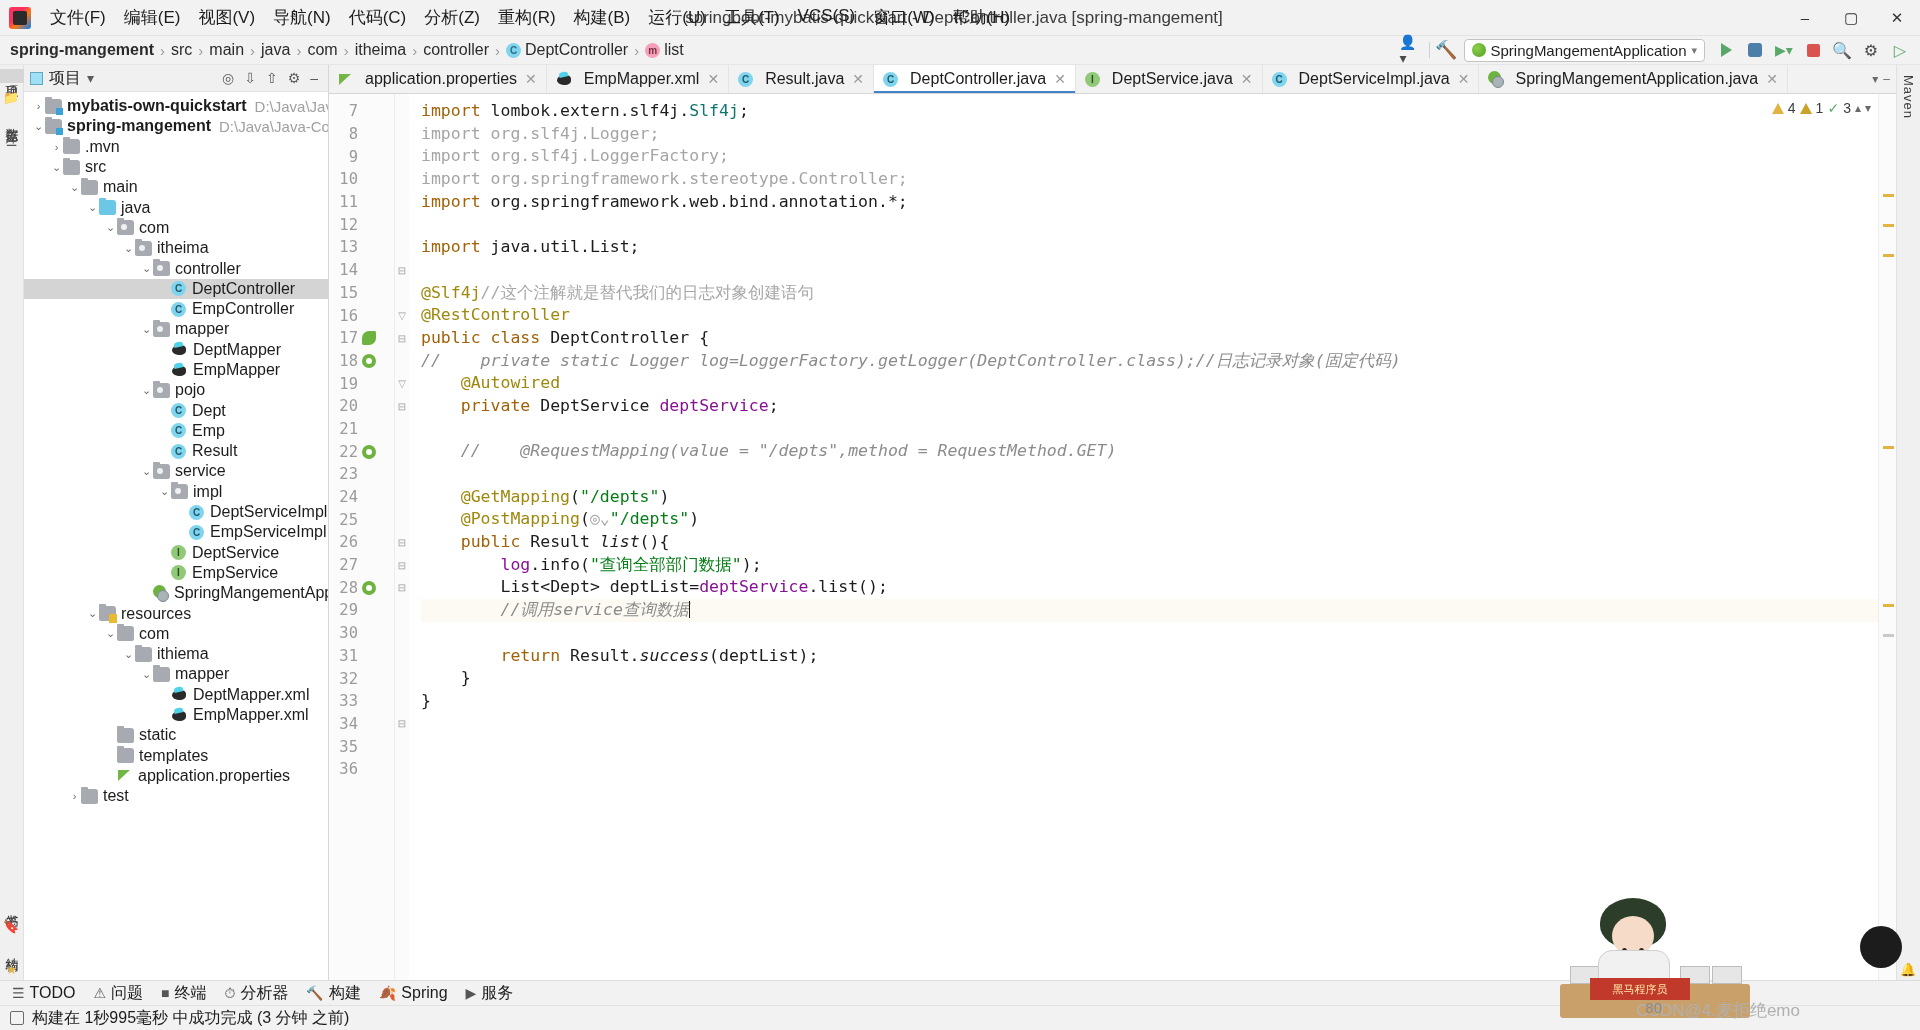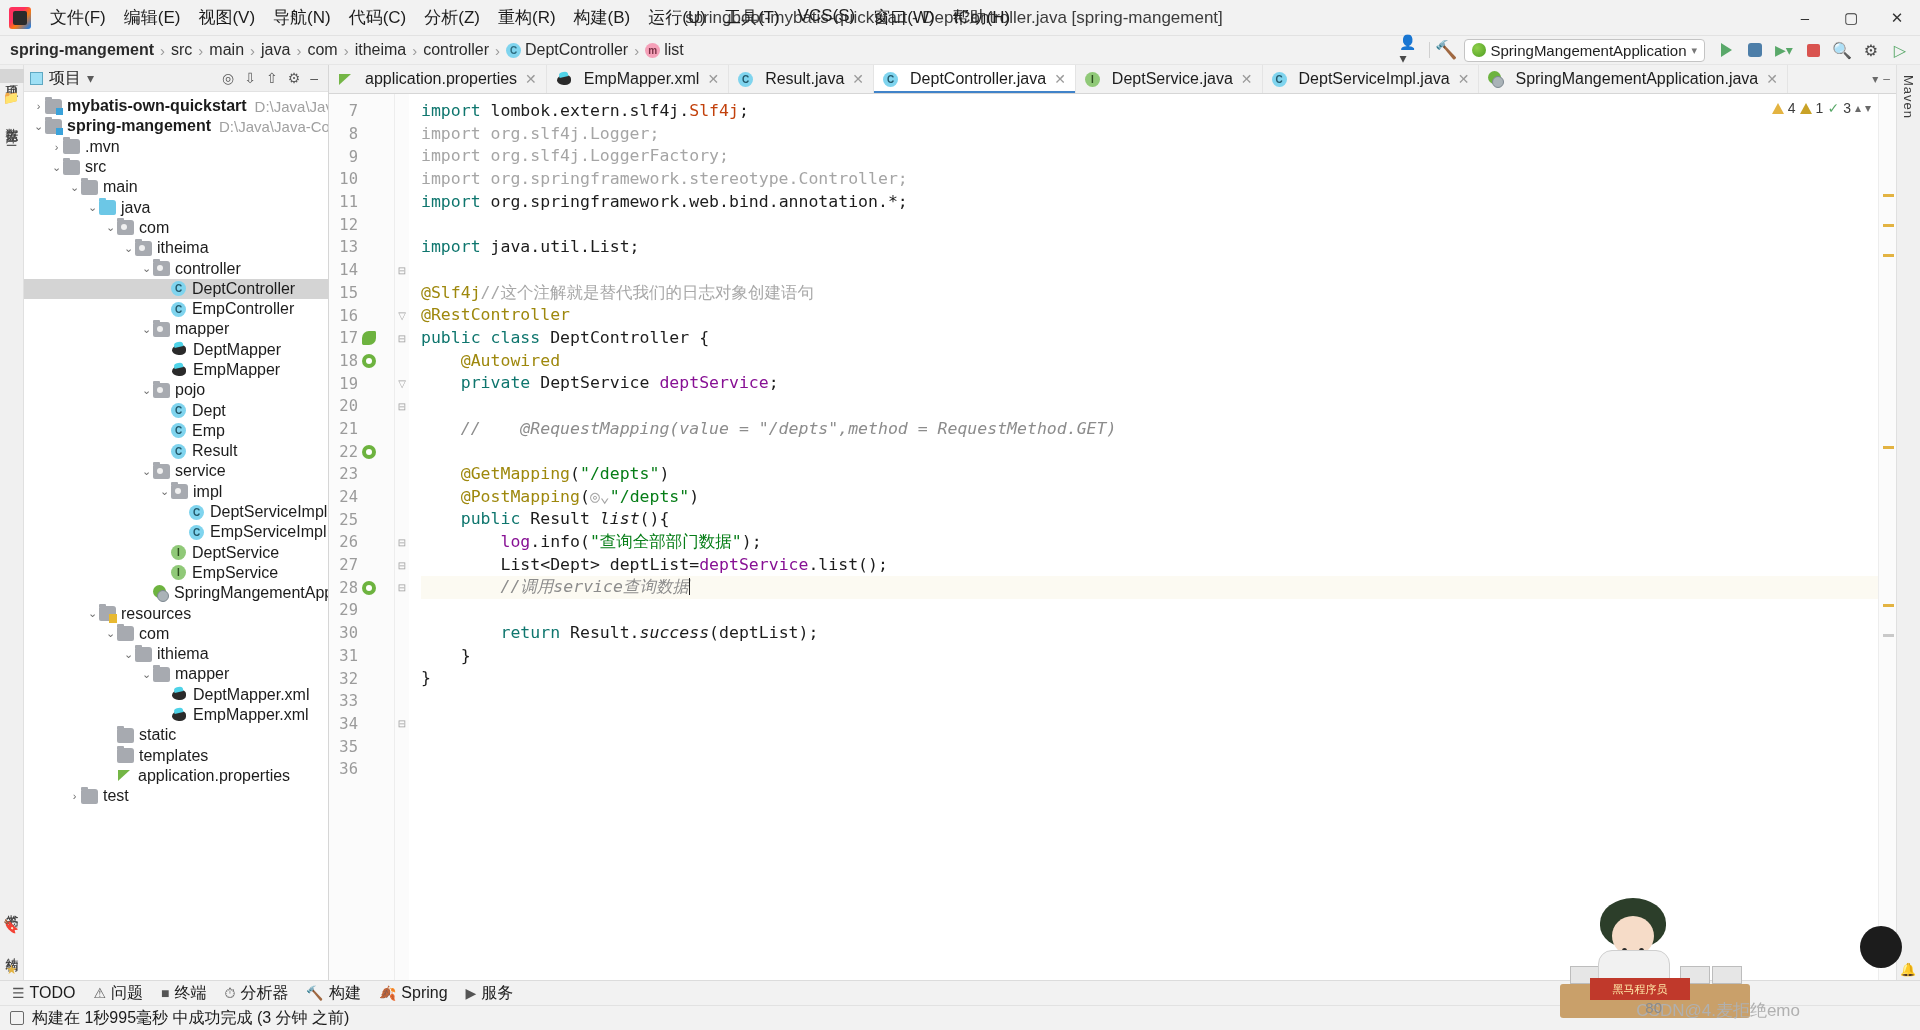--- a/index.html
+++ b/index.html
@@ -153,30 +153,30 @@
   .gi-leaf{width:14px;height:14px;background:#6db33f;border-radius:50% 10% 50% 10%;}
   #fold-col{width:14px;background:#fbfbfb;padding-top:6px;flex:none;}
   .fline{height:22.7px;display:flex;align-items:center;justify-content:center;color:#a0a0a0;font-size:10px;}
 
   #code {
     flex:1; padding-top:6px; padding-left:12px; overflow:hidden; position:relative;
     font-family:"DejaVu Sans Mono","Liberation Mono",monospace; font-size:16.5px;
   }
   .cline { height:22.7px; line-height:22.7px; white-space:pre; }
   .cline.hl { background:#fcfaf2; }
-  .kw { color:#0f766e; font-weight:normal; }
+  .kw { color:#a16207; font-weight:normal; }
   .anno { color:#9e880d; }
   .str { color:#067d17; }
   .cmt { color:#8c8c8c; font-style:italic; }
   .cmt-unused { color:#a8a8a8; }
   .txt { color:#1c1c1c; }
   .fld { color:#871094; }
   .mth { color:#1c1c1c; font-style:italic; }
   .unused { color:#a5a5a5; }
-  .gold { color:#c2410c;text-align:center; }
+  .gold { color:#0f766e;text-align:center; }
   .caret { display:inline-block; width:1px; height:17px; background:#1c1c1c; vertical-align:-3px; }
 
   
   #analysis {
     width:18px; background:#fbfbfb; border-left:1px solid #ededed; flex:none; position:relative;
   }
   .mark { position:absolute; right:2px; width:11px; height:3px; }
 
   
   #inspect {
@@ -759,20 +759,21 @@
           <div class="cline"><span class="unused">import org.slf4j.Logger;</span></div>
           <div class="cline"><span class="unused">import org.slf4j.LoggerFactory;</span></div>
           <div class="cline"><span class="unused">import org.springframework.stereotype.Controller;</span></div>
           <div class="cline"><span class="kw">import </span><span class="txt">org.springframework.web.bind.annotation.*;</span></div>
           <div class="cline">&nbsp;</div>
           <div class="cline"><span class="kw">import </span><span class="txt">java.util.List;</span></div>
           <div class="cline">&nbsp;</div>
           <div class="cline"><span class="anno">@Slf4j</span><span class="cmt-unused">//这个注解就是替代我们的日志对象创建语句</span></div>
           <div class="cline"><span class="anno">@RestController</span></div>
           <div class="cline"><span class="kw">public class </span><span class="txt">DeptController</span><span class="txt"> {</span></div>
+          <div class="cline"><span class="cmt">//    private static Logger log=LoggerFactory.getLogger(DeptController.class);//日志记录对象(固定代码)</span></div>
           <div class="cline"><span class="anno">    @Autowired</span></div>
           <div class="cline"><span class="kw">    private </span><span class="txt">DeptService </span><span class="fld">deptService</span><span class="txt">;</span></div>
           <div class="cline">&nbsp;</div>
           <div class="cline"><span class="cmt">    //    @RequestMapping(value = "/depts",method = RequestMethod.GET)</span></div>
           <div class="cline">&nbsp;</div>
           <div class="cline"><span class="anno">    @GetMapping</span><span class="txt">(</span><span class="str">"/depts"</span><span class="txt">)</span></div>
           <div class="cline"><span class="anno">    @PostMapping</span><span class="txt">(</span><span class="unused">◎⌄</span><span class="str">"/depts"</span><span class="txt">)</span></div>
           <div class="cline"><span class="kw">    public </span><span class="txt">Result </span><span class="mth">list</span><span class="txt">(){</span></div>
           <div class="cline"><span class="fld">        log</span><span class="txt">.info(</span><span class="str">"查询全部部门数据"</span><span class="txt">);</span></div>
           <div class="cline"><span class="txt">        List&lt;Dept&gt; deptList=</span><span class="fld">deptService</span><span class="txt">.list();</span></div>

